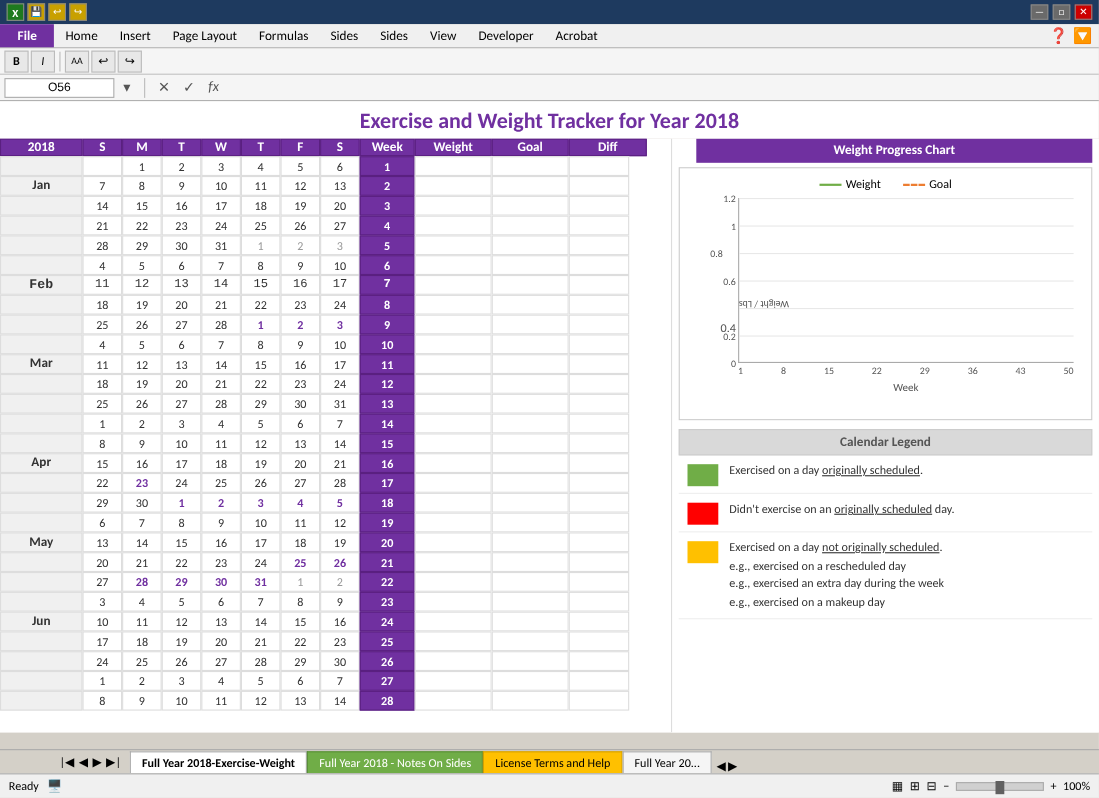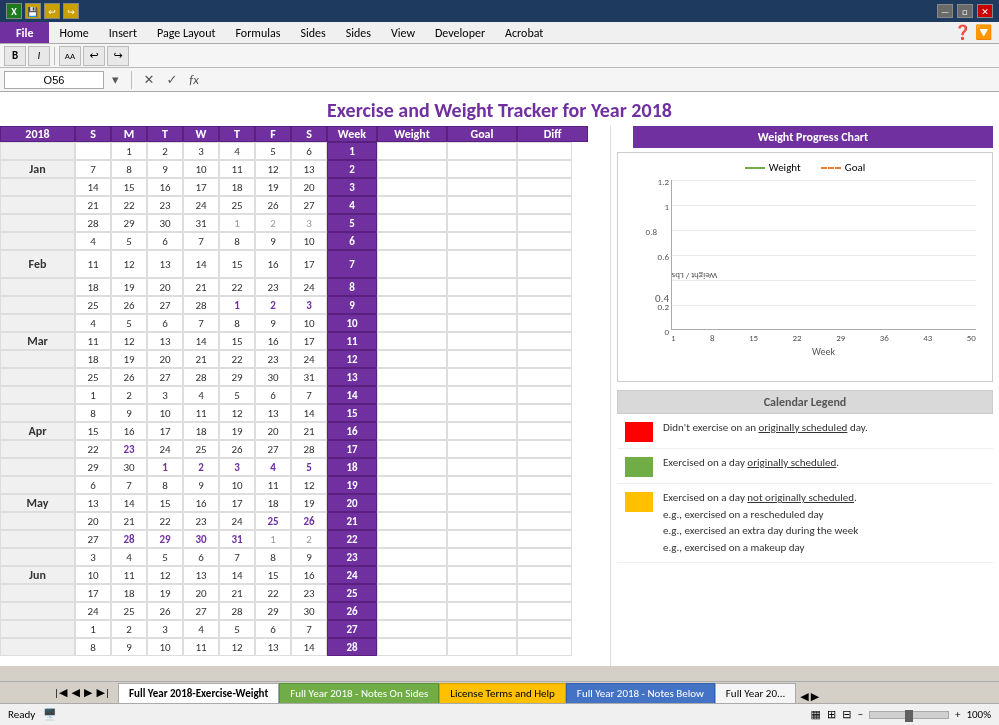--- a/index.html
+++ b/index.html
@@ -444,21 +444,21 @@
             <div class="day-num">6</div>
             <div class="day-num">7</div>
             <div class="day-num">8</div>
             <div class="day-num">9</div>
             <div class="day-num">10</div>
             <div class="week-cell" style="width: 50px;">6</div>
             <div class="data-cell" style="width: 70px;"></div>
             <div class="data-cell" style="width: 70px;"></div>
             <div class="data-cell" style="width: 55px;"></div>
           </div>
-          <div style="display: flex; height: 28px;">
+          <div style="display: flex; height: 18px; font-family: Liberation Mono, monospace;">
             <div class="month-label">Feb</div>
             <div class="day-num">11</div>
             <div class="day-num">12</div>
             <div class="day-num">13</div>
             <div class="day-num">14</div>
             <div class="day-num">15</div>
             <div class="day-num">16</div>
             <div class="day-num">17</div>
             <div class="week-cell" style="width: 50px;">7</div>
             <div class="data-cell" style="width: 70px;"></div>
@@ -816,30 +816,30 @@
           <span>50</span>
         </div>
         <div style="text-align:center; font-size:10px; color:#555; margin-top:2px;">Week</div>
       </div>
     </div>
 
     <div class="cal-legend-section">
       <div class="legend-title">Calendar Legend</div>
 
       <div class="legend-item-row">
+        <div class="legend-color-box" style="background:#70ad47;"></div>
+        <div class="legend-text">
+          Exercised on a day <span class="underline">originally scheduled</span>.
+        </div>
+      </div>
+
+      <div class="legend-item-row">
         <div class="legend-color-box" style="background:#ff0000;"></div>
         <div class="legend-text">
           Didn't exercise on an <span class="underline">originally scheduled</span> day.
-        </div>
-      </div>
-
-      <div class="legend-item-row">
-        <div class="legend-color-box" style="background:#70ad47;"></div>
-        <div class="legend-text">
-          Exercised on a day <span class="underline">originally scheduled</span>.
         </div>
       </div>
 
       <div class="legend-item-row">
         <div class="legend-color-box" style="background:#ffc000;"></div>
         <div class="legend-text">
           Exercised on a day <span class="underline">not originally scheduled</span>.<br>
           e.g., exercised on a rescheduled day<br>
           e.g., exercised an extra day during the week<br>
           e.g., exercised on a makeup day
@@ -859,23 +859,20 @@
   </div>
   <div class="tab active">
     <span>Full Year 2018-Exercise-Weight</span>
   </div>
   <div class="tab green-tab">
     <span>Full Year 2018 - Notes On Sides</span>
   </div>
   <div class="tab yellow-tab">
     <span>License Terms and Help</span>
   </div>
-  <div class="tab blue-tab">
-    <span>Full Year 2018 - Notes Below</span>
-  </div>
   <div class="tab">
     <span>Full Year 20...</span>
   </div>
   <div style="margin-left:4px; display:flex; gap:2px; align-items:center;">
     <span style="font-size:11px; cursor:pointer;">◀</span>
     <span style="font-size:11px; cursor:pointer;">▶</span>
   </div>
 </div>
 
 <div class="status-bar">

